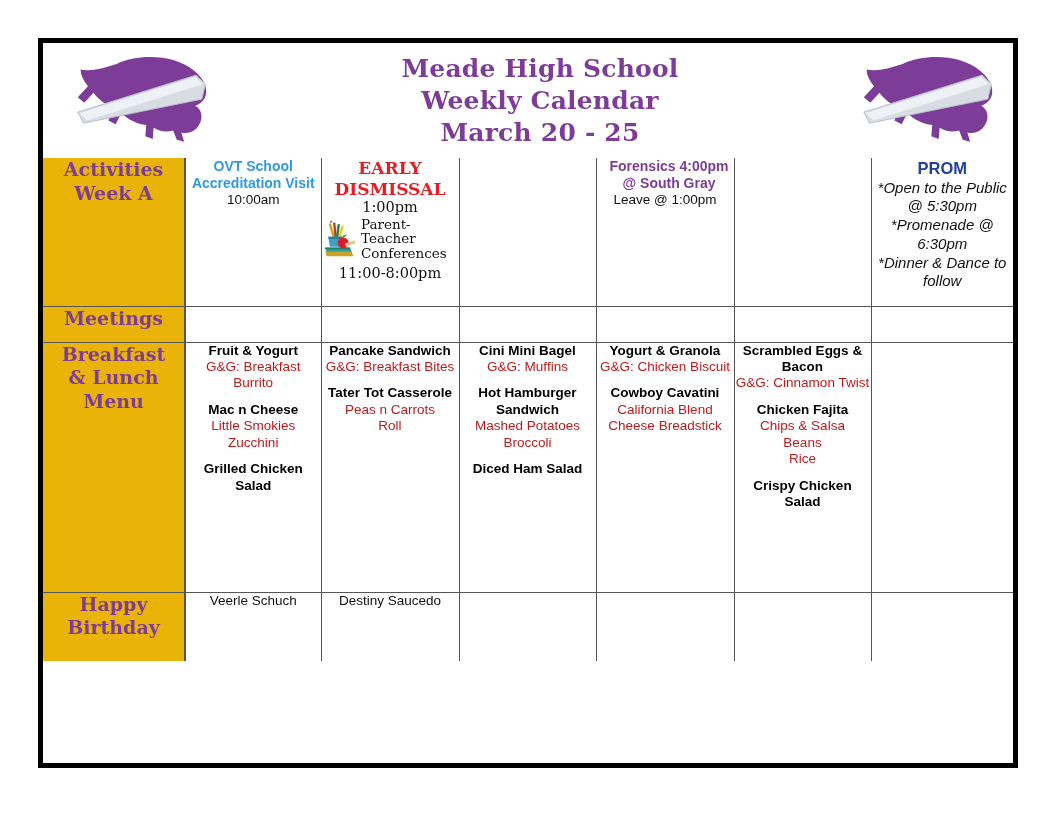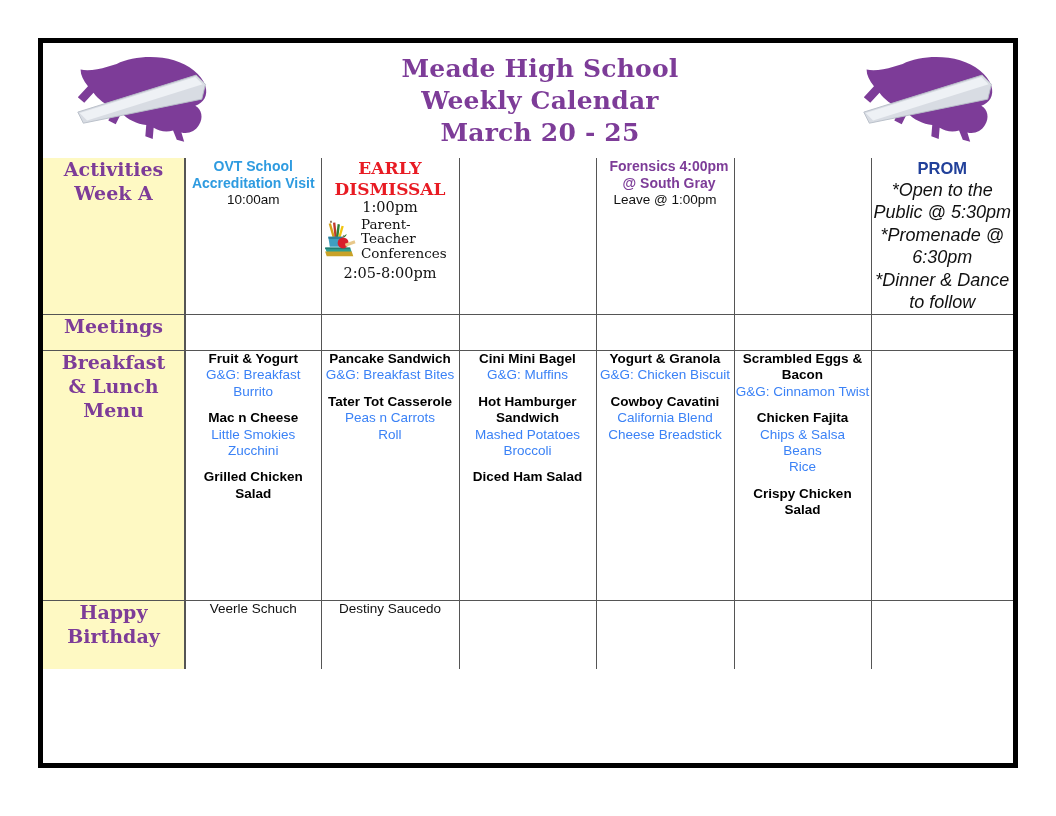--- a/index.html
+++ b/index.html
@@ -86,21 +86,21 @@
   .hdr-row td.corner {
     border-top: none;
     border-bottom: 3px dashed #000;
     border-right: 2px solid #555;
   }
   .hdr-row td.solid-r { border-right: 1.5px solid #555; }
   .hdr-row td.last { border-right: none; }
 
   
   td.rowlabel {
-    background: #fef9c3;
+    background: #eab308;
     text-align: center;
     vertical-align: middle;
     color: #7D3C98;
     font-family: "DejaVu Serif", "Liberation Serif", serif;
     font-weight: bold;
     font-size: 19px;
     line-height: 1.26;
     border-right: 2px solid #555;
     border-bottom: 1.5px solid #555;
     padding: 3px 4px;
@@ -121,24 +121,24 @@
   tr.lastrow td { border-bottom: none; }
 
   
   .t-blue   { color: #2E9BE0; font-weight: bold; font-size: 14px; line-height: 1.2; }
   .t-black  { color: #111; font-size: 13.5px; }
   .t-red    { color: #E81B23; font-weight: bold; font-size: 17px;
               font-family: "DejaVu Serif", "Liberation Serif", serif; line-height: 1.22; }
   .t-serif  { font-family: "DejaVu Serif", "Liberation Serif", serif; font-size: 14.5px; color: #111; }
   .t-purple { color: #7D3C98; font-weight: bold; font-size: 14px; line-height: 1.2; padding-left: 8px; }
   .t-navy   { color: #21409A; font-weight: bold; font-size: 16.5px; line-height: 1.25; }
-  .t-ital   { font-style: italic; font-size: 18px; color: #111; line-height: 1.25; }
+  .t-ital   { font-style: italic; font-size: 15px; color: #111; line-height: 1.25; }
 
   .menu-head { font-weight: bold; font-size: 13.5px; color: #000; line-height: 1.22; }
-  .menu-sub  { font-weight: normal; font-size: 13.5px; color: #3b82f6; line-height: 1.22; }
+  .menu-sub  { font-weight: normal; font-size: 13.5px; color: #b91c1c; line-height: 1.22; }
   .gap { height: 10px; }
 
   .clipart { display: block; margin: 1px auto 0 auto; }
   .ptc-wrap { display:flex; align-items:center; justify-content:center; gap:2px; }
   .ptc-text {
     font-family: "DejaVu Serif", "Liberation Serif", serif;
     font-size: 13.5px; color: #111; line-height: 1.05; text-align: left;
   }
 </style>
 </head>
@@ -240,21 +240,21 @@
               <path d="M26.5 22.5 l1 -3" stroke="#5b3a1a" stroke-width="1.2" fill="none"></path>
 
               <rect x="30" y="30" width="13" height="4" fill="#e8c88a" transform="rotate(-20 30 32)"></rect>
             </svg>
             <div class="ptc-text">
               <div>Parent-Teacher</div>
               <div>Conferences</div>
             </div>
           </div>
 
-          <div class="t-serif" style="margin-top:5px">2:05-8:00pm</div>
+          <div class="t-serif" style="margin-top:5px">11:00-8:00pm</div>
         </td>
 
         <td class="cell">
           <div></div>
         </td>
 
         <td class="cell">
           <div class="t-purple">Forensics 4:00pm @ South Gray</div>
           <div class="t-black">Leave @ 1:00pm</div>
         </td>

